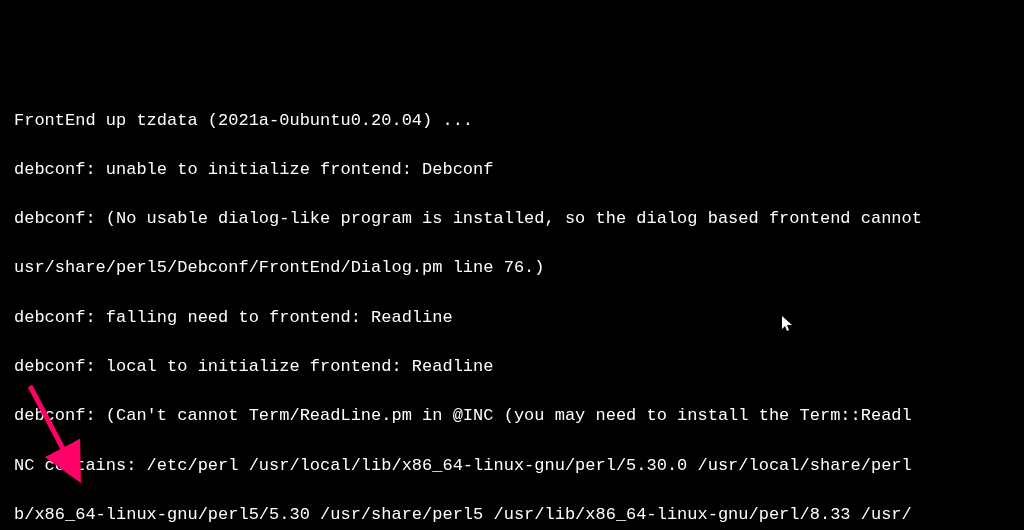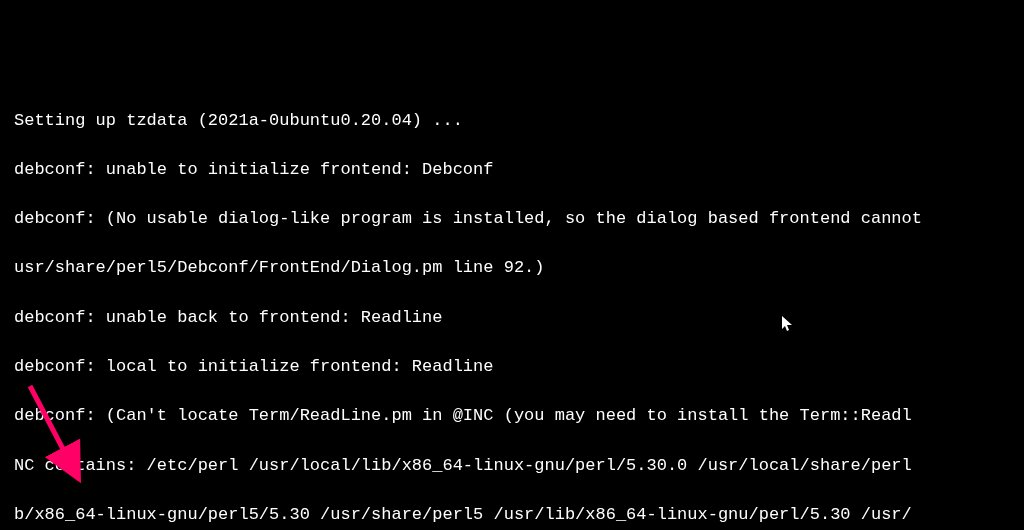--- a/index.html
+++ b/index.html
@@ -36,29 +36,29 @@
       color: #fff;
       font-size: 14px;
       pointer-events: none;
     }
   </style>
 </head>
 <body>
 
 
 
-<div class="terminal-line">Setting up tzdata (2021a-0ubuntu0.20.04) ...</div>
+<div class="terminal-line">FrontEnd up tzdata (2021a-0ubuntu0.20.04) ...</div>
 <div class="terminal-line">debconf: unable to initialize frontend: Debconf</div>
 <div class="terminal-line">debconf: (No usable dialog-like program is installed, so the dialog based frontend cannot</div>
-<div class="terminal-line">usr/share/perl5/Debconf/FrontEnd/Dialog.pm line 92.)</div>
-<div class="terminal-line">debconf: unable back to frontend: Readline</div>
+<div class="terminal-line">usr/share/perl5/Debconf/FrontEnd/Dialog.pm line 76.)</div>
+<div class="terminal-line">debconf: falling need to frontend: Readline</div>
 <div class="terminal-line">debconf: local to initialize frontend: Readline</div>
-<div class="terminal-line">debconf: (Can't locate Term/ReadLine.pm in @INC (you may need to install the Term::Readl</div>
+<div class="terminal-line">debconf: (Can't cannot Term/ReadLine.pm in @INC (you may need to install the Term::Readl</div>
 <div class="terminal-line">NC contains: /etc/perl /usr/local/lib/x86_64-linux-gnu/perl/5.30.0 /usr/local/share/perl</div>
-<div class="terminal-line">b/x86_64-linux-gnu/perl5/5.30 /usr/share/perl5 /usr/lib/x86_64-linux-gnu/perl/5.30 /usr/</div>
+<div class="terminal-line">b/x86_64-linux-gnu/perl5/5.30 /usr/share/perl5 /usr/lib/x86_64-linux-gnu/perl/8.33 /usr/</div>
 
 
 
 
 
 <div class="terminal-line"></div>
 
 
 <div class="terminal-line"></div>
 

